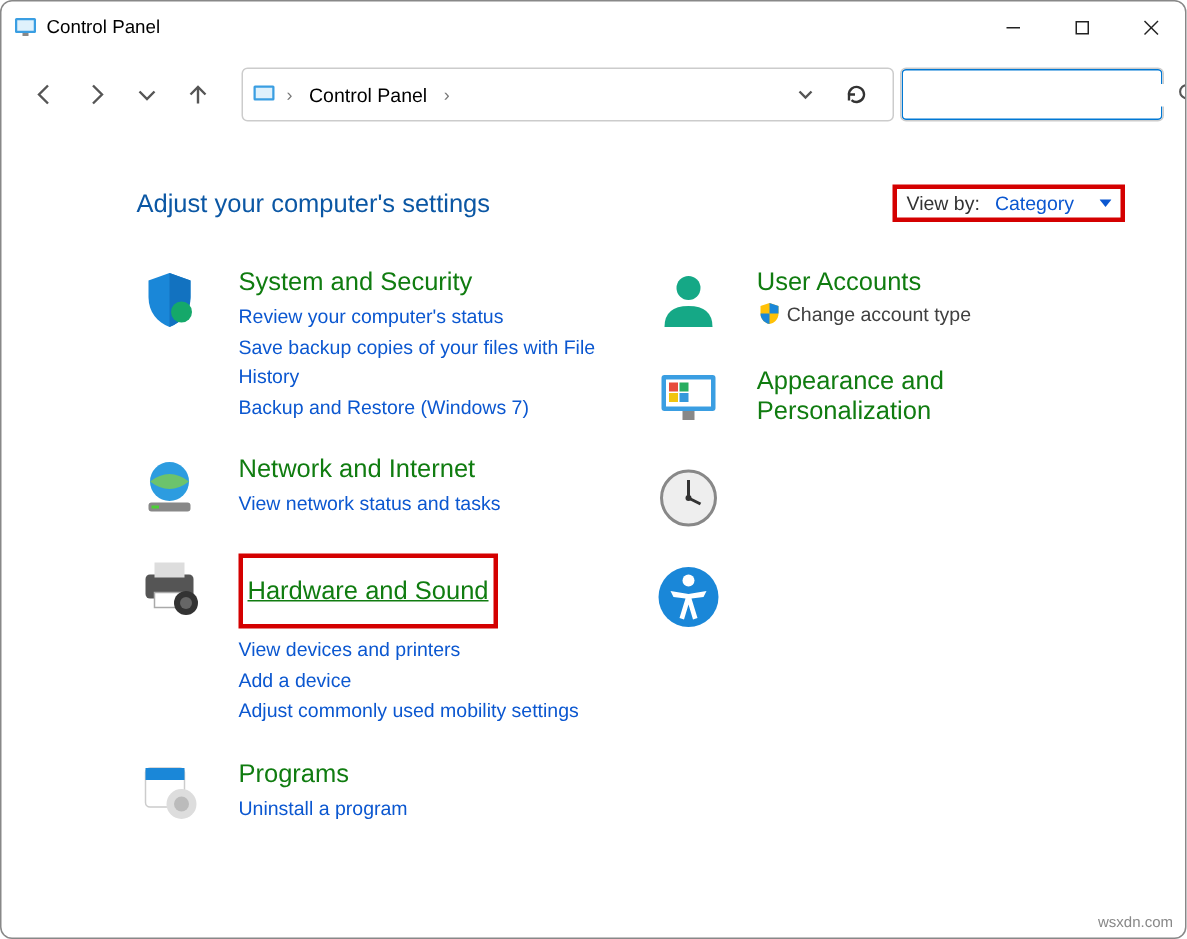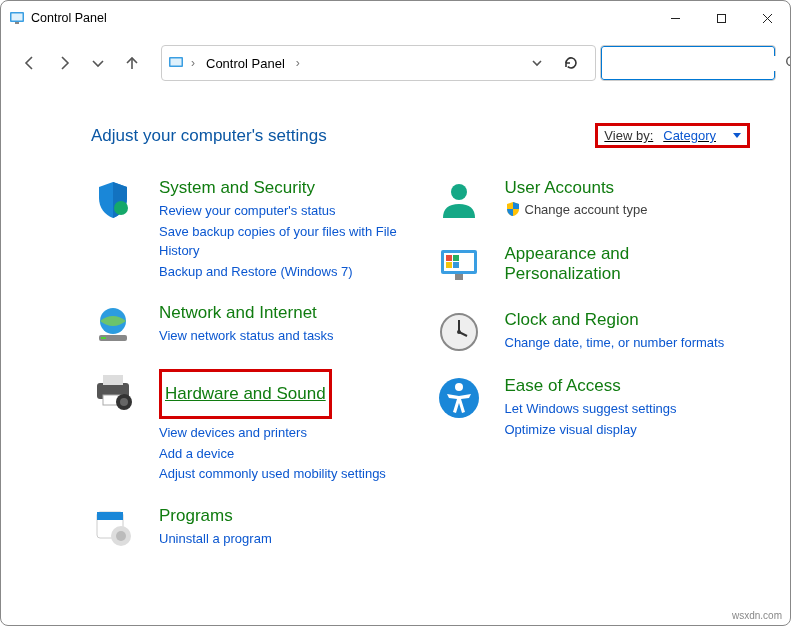--- a/index.html
+++ b/index.html
@@ -67,21 +67,20 @@
     .headrow { display:flex; align-items:center; margin-bottom: 30px; }
     .headrow h1 { font-size: 17px; font-weight: 400; color: #0b57a4; }
     .viewby {
       margin-left:auto;
       border: 3px solid #d40000;
       padding: 2px 6px;
       display:flex;
       align-items:center;
       gap:10px;
       font-size:13px;
-      text-decoration:underline;
     }
     .viewby .vlabel { color:#333; }
     .viewby .vval { color:#0b57d0; display:flex; align-items:center; gap:17px; }
     .grid { display:flex; gap:32px; }
     .col { flex:1; display:flex; flex-direction:column; gap:22px; }
     .cat { display:flex; gap:24px; }
     .caticon { width:44px; height:44px; flex:none; }
     .catbody { }
     .catname { color:#107c10; font-size:17px; font-weight:400; margin-bottom:3px; }
     .catname.hl { border:3px solid #d40000; display:inline-block; padding:12px 3px; text-decoration:underline; }
@@ -280,35 +279,26 @@
         </div>
       </div>
 
       <div class="cat">
         <svg class="caticon" viewBox="0 0 44 44">
             <circle cx="22" cy="22" r="18" fill="#eee" stroke="#888" stroke-width="2"></circle>
             <line x1="22" y1="22" x2="22" y2="10" stroke="#333" stroke-width="2"></line>
             <line x1="22" y1="22" x2="30" y2="26" stroke="#333" stroke-width="2"></line>
             <circle cx="22" cy="22" r="2" fill="#333"></circle>
           </svg>
-        <div class="catbody">
-          <div class="catname">Clock and Region</div>
-          <a class="catlink">Change date, time, or number formats</a>
-        </div>
       </div>
 
       <div class="cat">
         <svg class="caticon" viewBox="0 0 44 44">
             <circle cx="22" cy="22" r="20" fill="#1a87d8"></circle>
             <circle cx="22" cy="11" r="4" fill="#fff"></circle>
             <path d="M10 18 L22 20 L34 18 L32 22 L24 23 L28 36 L25 37 L22 27 L19 37 L16 36 L20 23 L12 22 Z" fill="#fff"></path>
           </svg>
-        <div class="catbody">
-          <div class="catname">Ease of Access</div>
-          <a class="catlink">Let Windows suggest settings</a>
-          <a class="catlink">Optimize visual display</a>
-        </div>
       </div>
     </div>
   </div>
 </div>
 
 <div class="watermark">wsxdn.com</div>
 
 </body></html>

